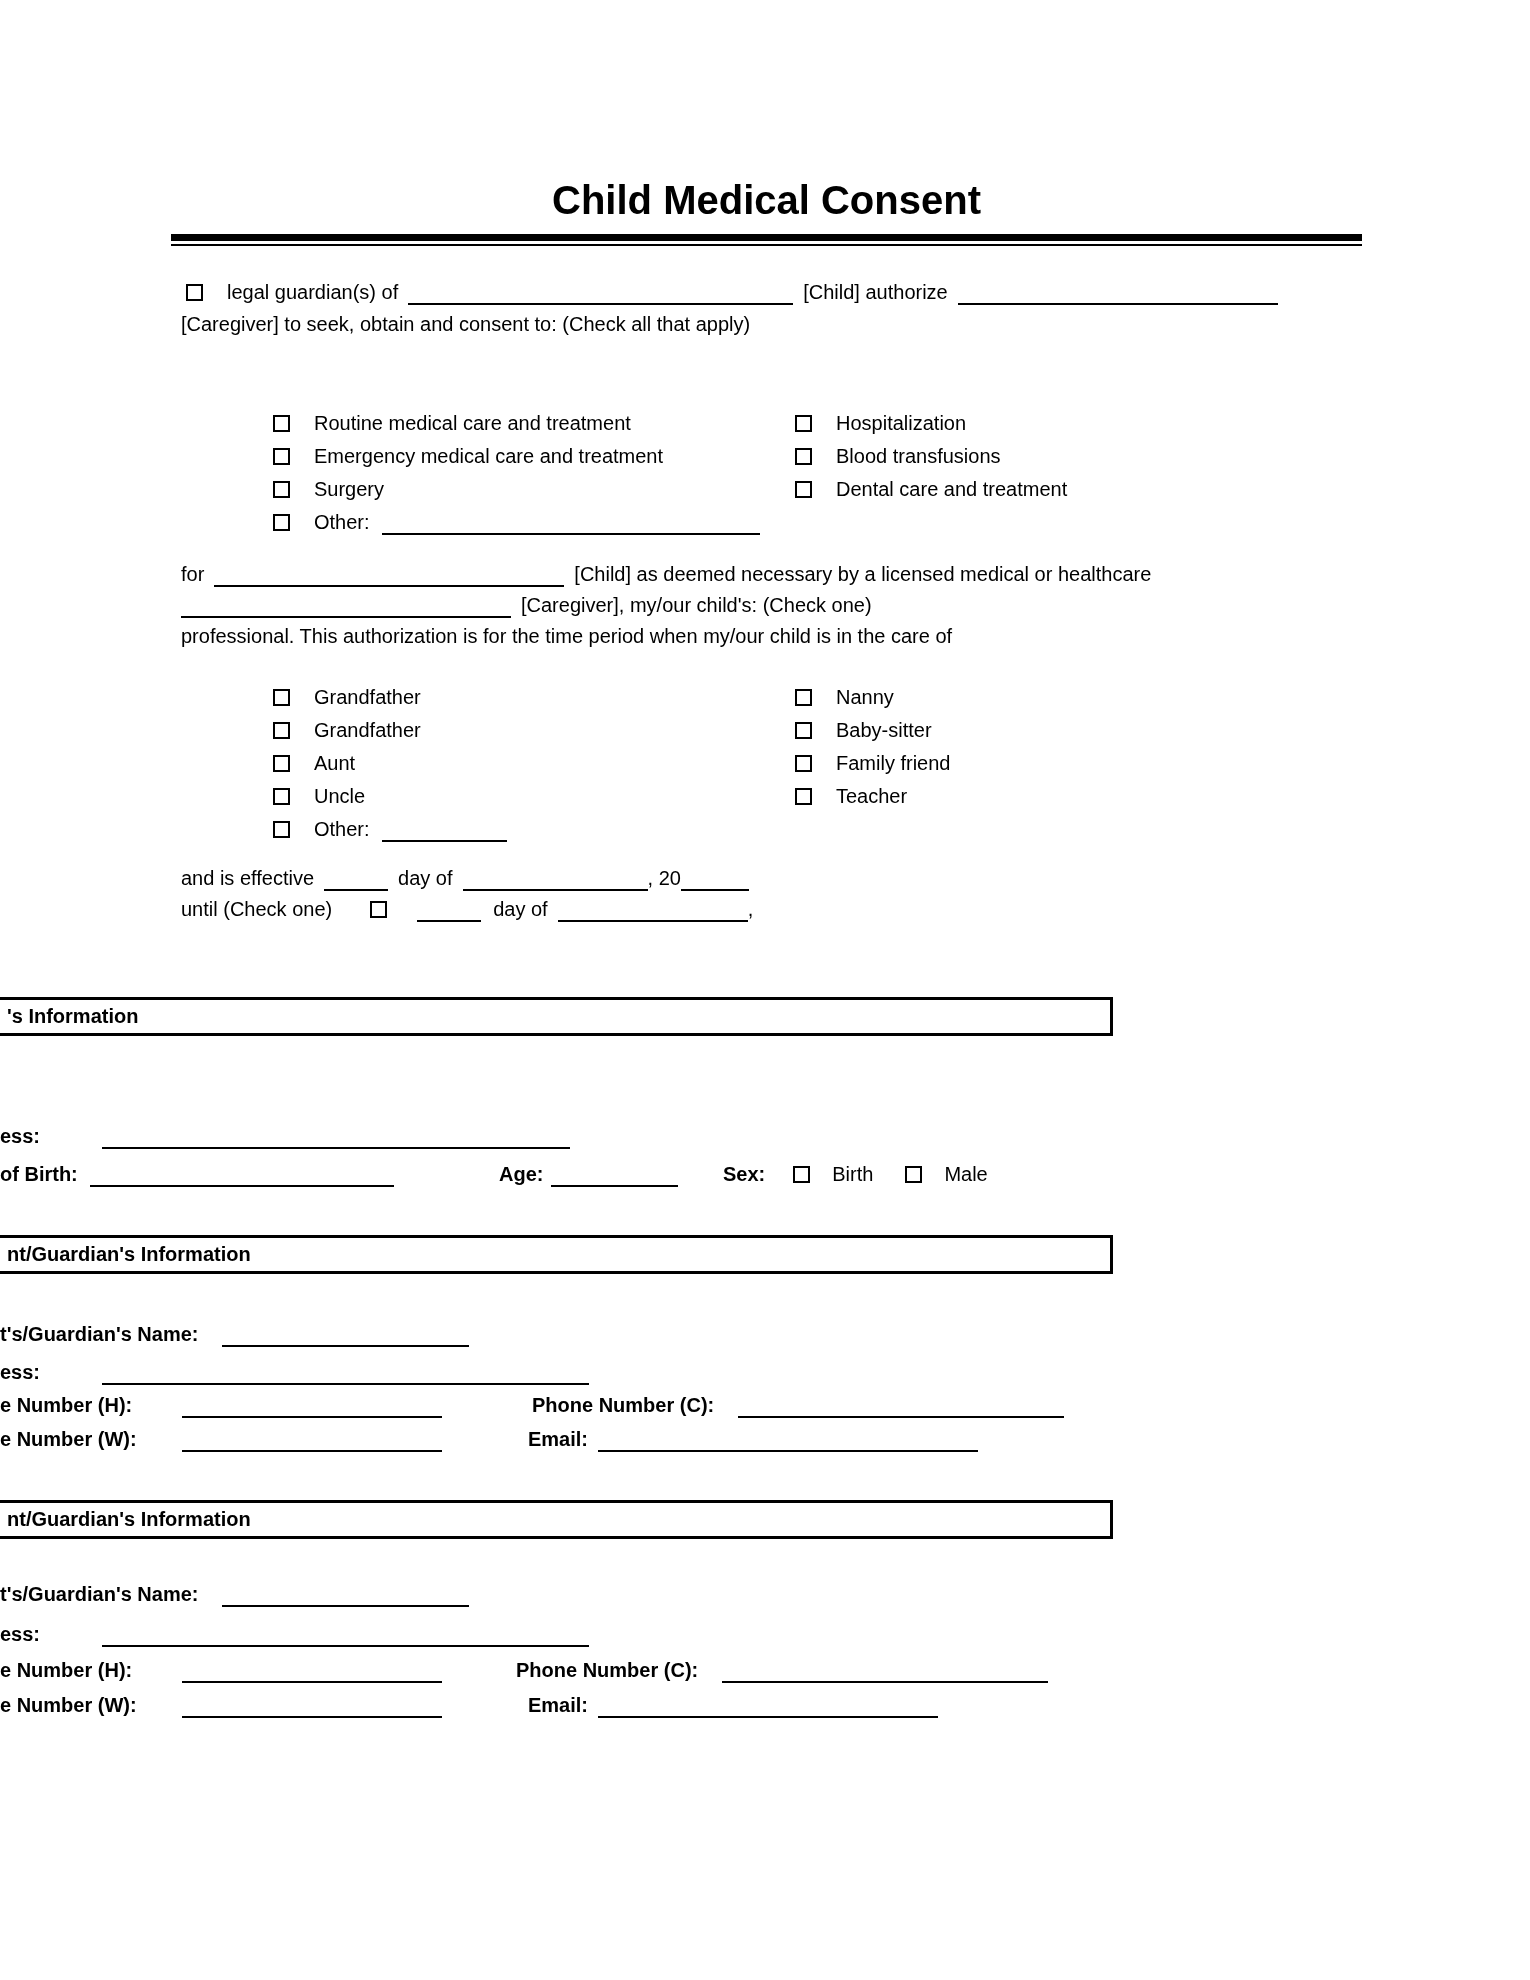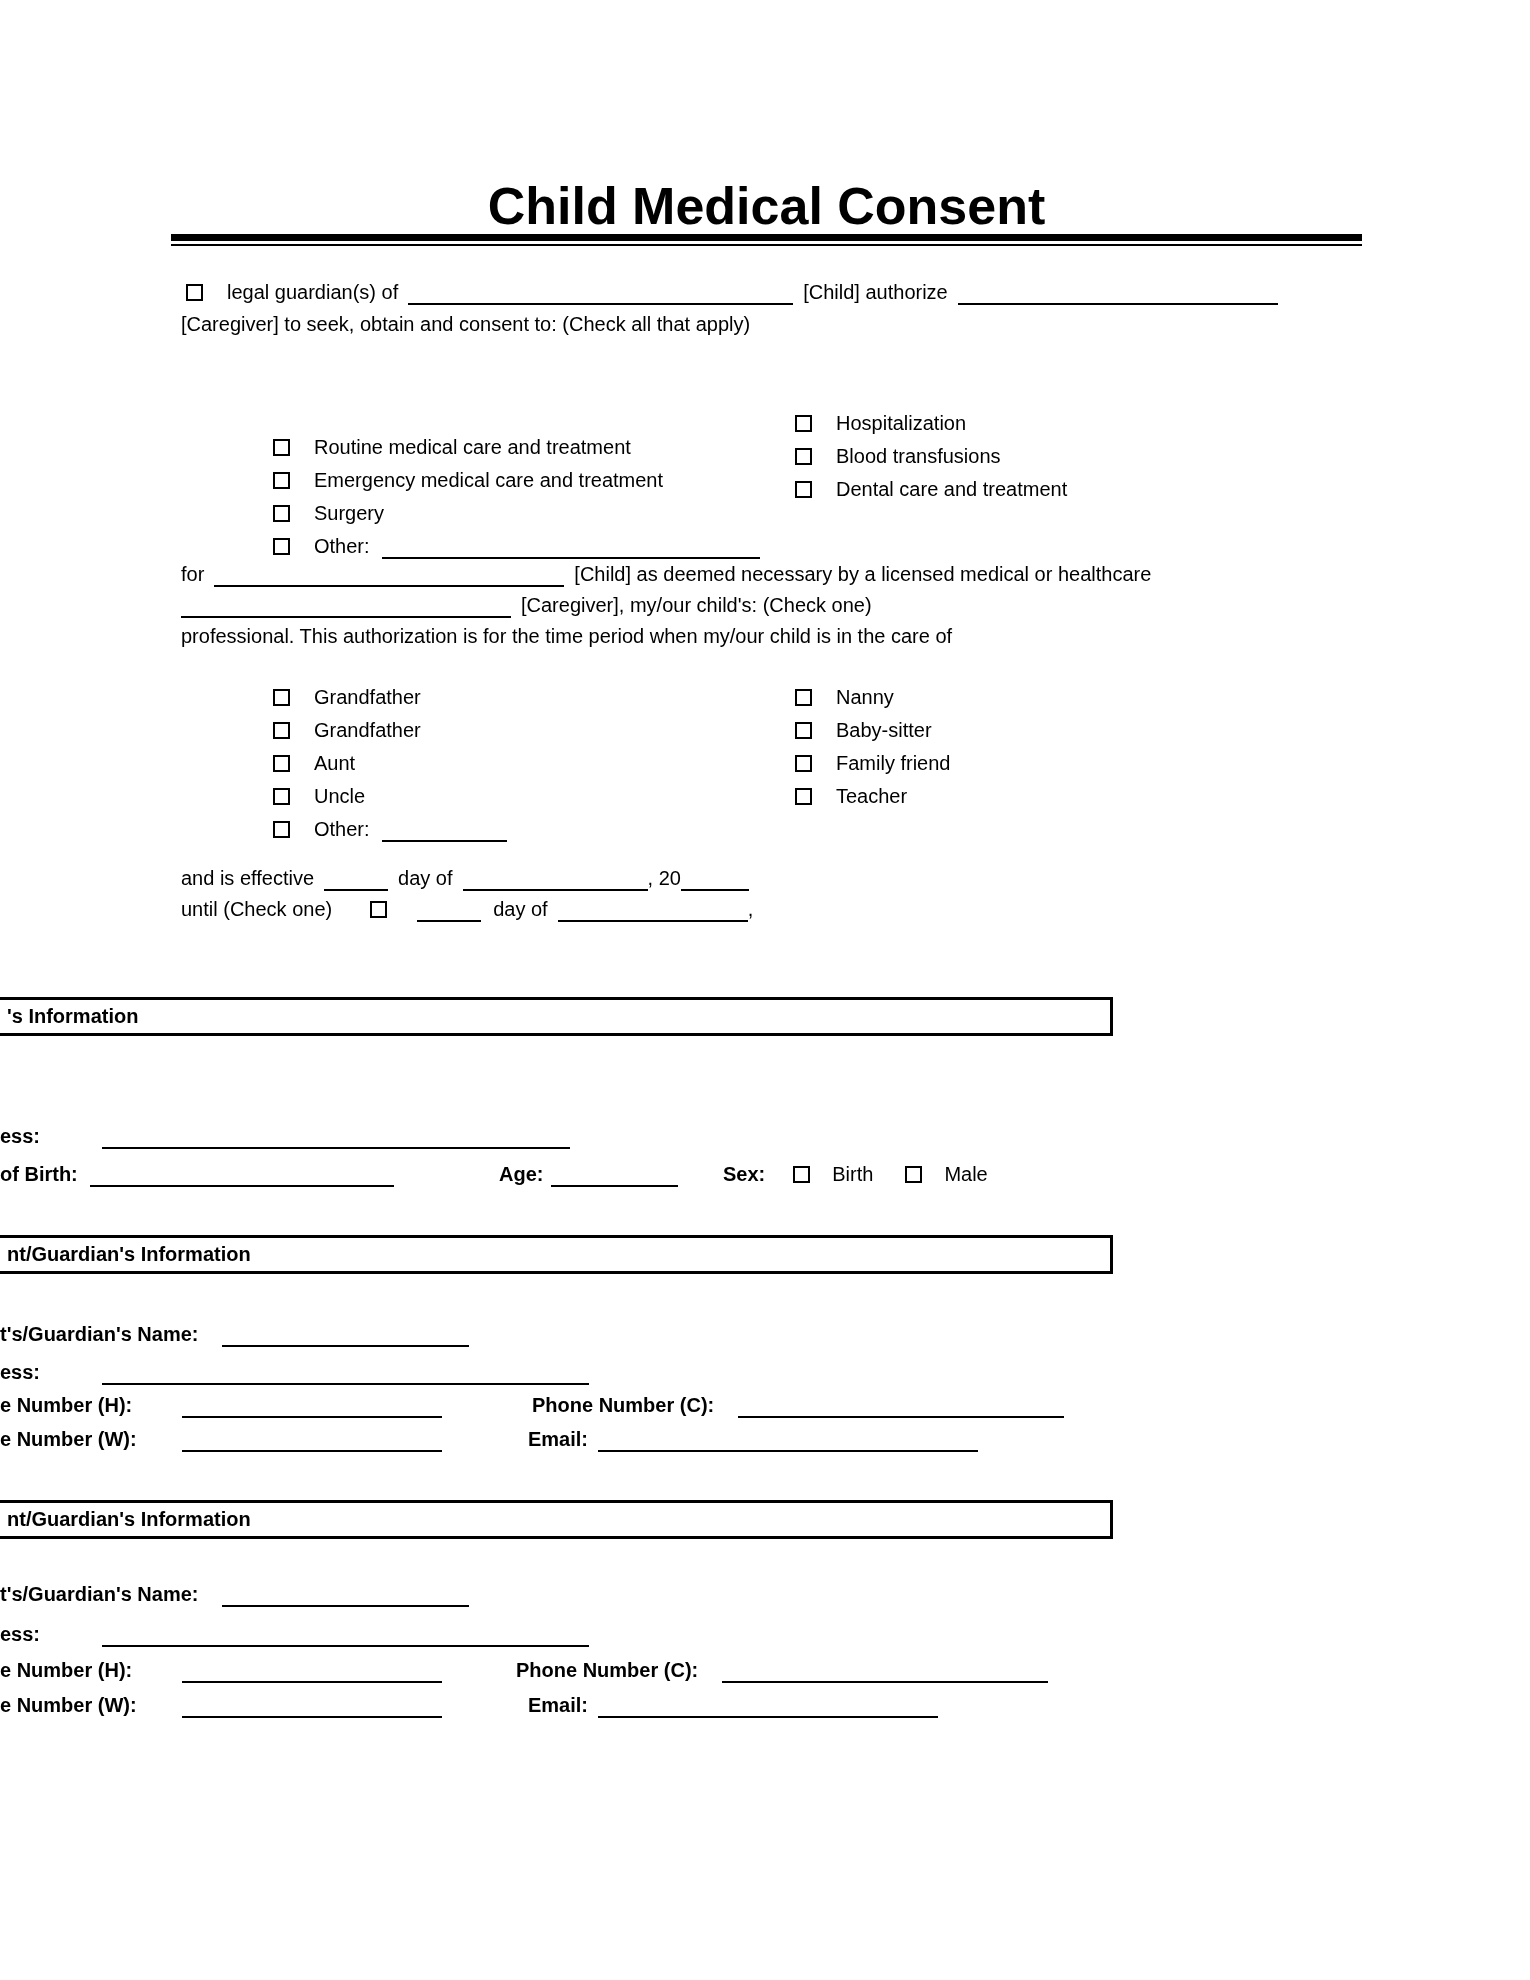--- a/index.html
+++ b/index.html
@@ -6,21 +6,21 @@
   .page{
     position:relative;width:1530px;height:1980px;background:#fff;color:#000;
     font-family:"Liberation Sans","DejaVu Sans",sans-serif;font-size:20px;
     overflow:hidden;
   }
   .abs{position:absolute;}
   .nowrap{white-space:nowrap;}
   .b{font-weight:bold;}
   .doc-title{
     left:171px;top:180px;width:1191px;text-align:center;
-    font-size:52px;font-weight:bold;line-height:1;letter-spacing:0px;
+    font-size:40px;font-weight:bold;line-height:1;letter-spacing:0px;
   }
   .title-rule{
     left:171px;top:234px;width:1191px;height:3px;
     border-top:7px solid #000;border-bottom:2px solid #000;
   }
   .para .fline{height:32px;line-height:32px;white-space:nowrap;}
   .para31 .fline{height:31px;line-height:31px;white-space:nowrap;}
   .blank{
     display:inline-block;height:1px;border-bottom:2px solid #000;
     vertical-align:-6px;
@@ -48,21 +48,21 @@
 
   <div class="abs para" style="left:181px;top:276px;">
     <div class="fline">
       <span class="cbx" style="margin-left:5px;"></span><span style="margin-left:24px;">legal guardian(s) of</span><span class="blank" style="width:385px;margin-left:10px;"></span><span style="margin-left:10px;text-align:center;">[Child] authorize</span><span class="blank" style="width:320px;margin-left:10px;"></span>
     </div>
     <div class="fline">
       <span>[Caregiver] to seek, obtain and consent to: (Check all that apply)</span>
     </div>
   </div>
 
-  <div class="abs chk-col" style="left:273px;top:431px;">
+  <div class="abs chk-col" style="left:273px;top:407px;">
     <div class="chk-item">
       <span class="cbx"></span><span>Routine medical care and treatment</span>
     </div>
     <div class="chk-item">
       <span class="cbx"></span><span>Emergency medical care and treatment</span>
     </div>
     <div class="chk-item">
       <span class="cbx"></span><span>Surgery</span>
     </div>
     <div class="chk-item">

